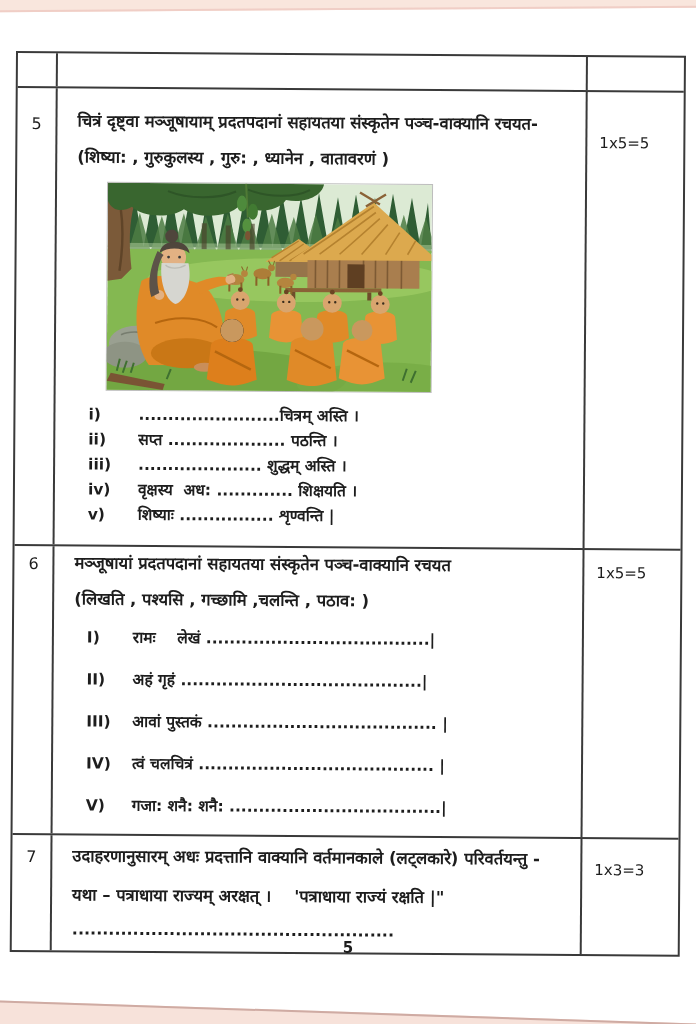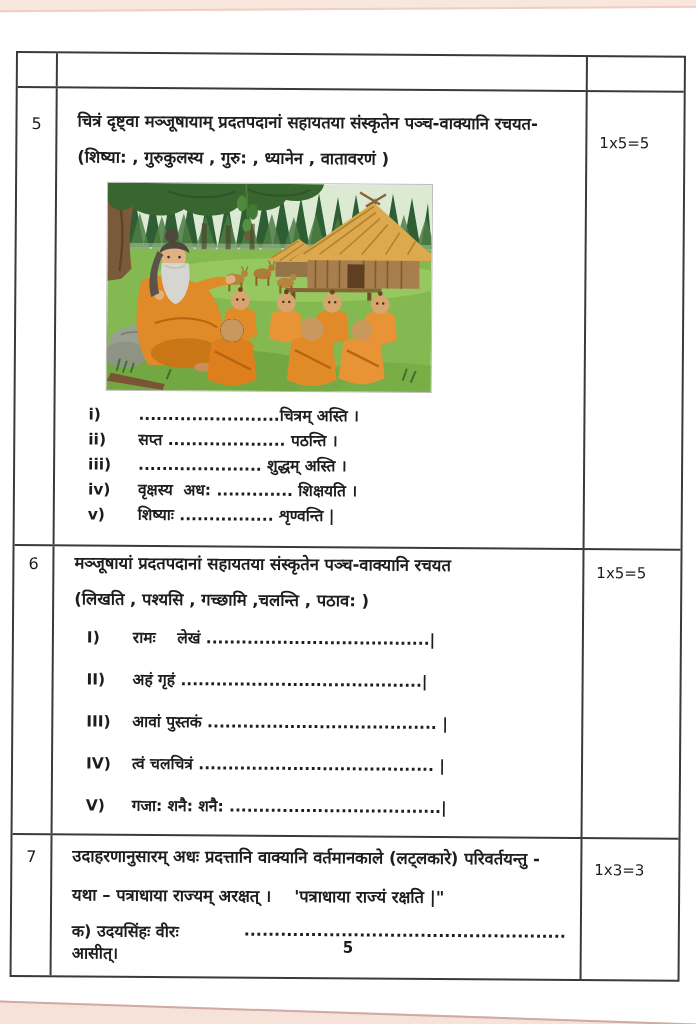--- a/index.html
+++ b/index.html
@@ -307,21 +307,20 @@
     </div>
     <div class="cell-marks">1x5=5</div>
   </div>
 
   <div class="trow row-q7">
     <div class="cell-num">7</div>
     <div class="cell-main">
       <div class="prompt">उदाहरणानुसारम् अधः प्रदत्तानि वाक्यानि वर्तमानकाले (लट्लकारे) परिवर्तयन्तु -</div>
       <div class="example">यथा – पत्राधाया राज्यम् अरक्षत् ।    'पत्राधाया राज्यं रक्षति |"</div>
       <div class="k-line">
-        <span><span>क)</span> <span>उदयसिंहः वीरः आसीत्।</span></span>
         <span>.....................................................</span>
       </div>
     </div>
     <div class="cell-marks">1x3=3</div>
   </div>
 
 </div>
 
 <div class="page-num">5</div>
 

